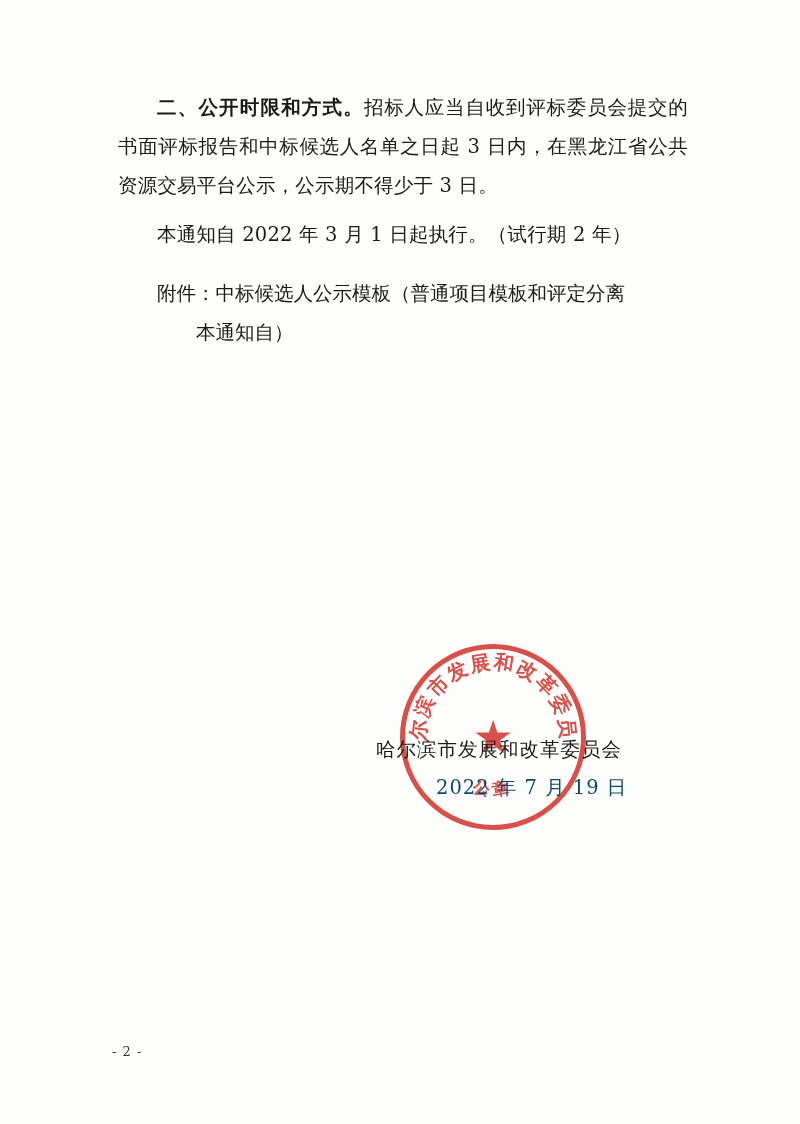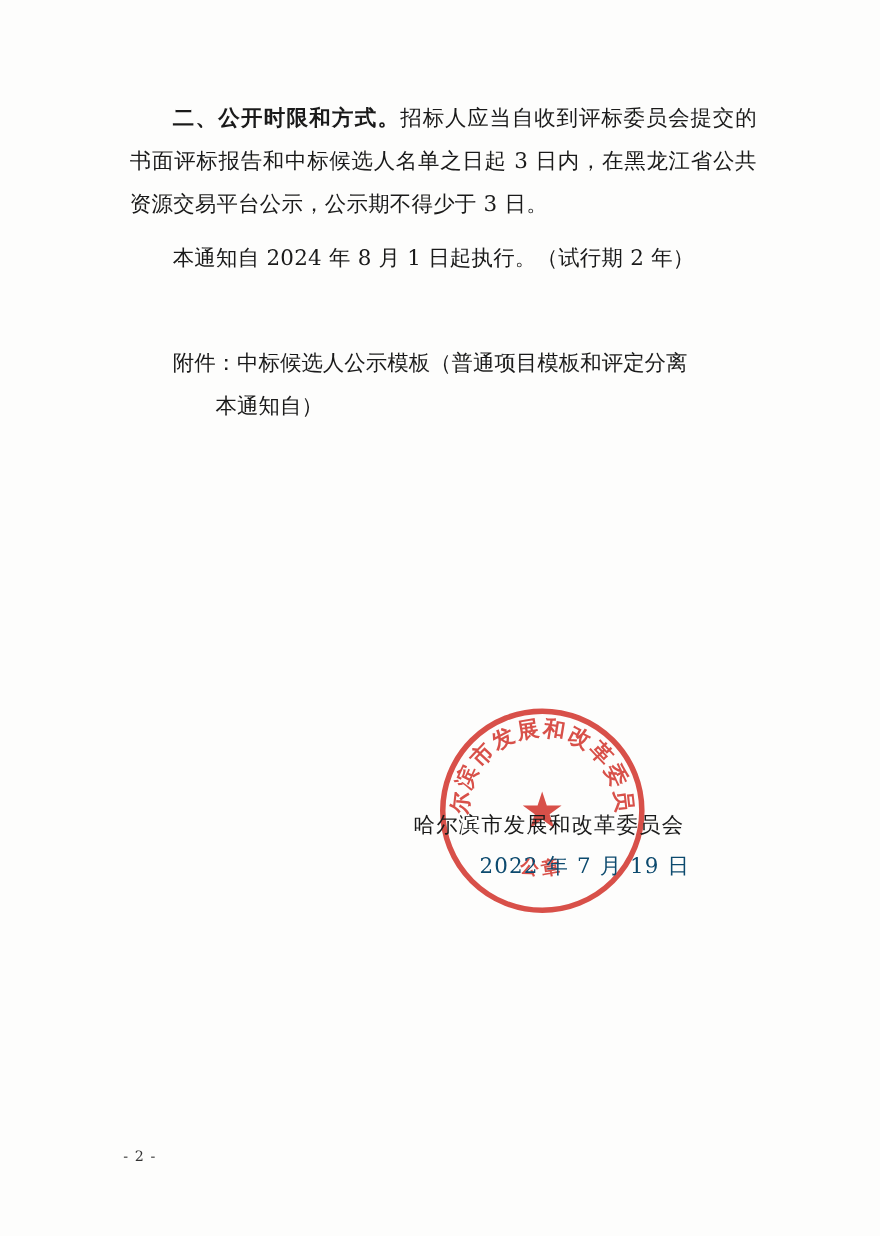--- a/index.html
+++ b/index.html
@@ -40,21 +40,21 @@
     text-indent: 39px;
   }
   .lead {
     font-weight: bold;
     letter-spacing: 0.6px;
   }
   .para.exec {
     margin-top: 10px;
   }
   .attach-block {
-    margin-top: 56px;
+    margin-top: 20px;
   }
   .attach-line1 {
     font-size: 19.5px;
     line-height: 39px;
     text-indent: 39px;
   }
   .attach-line2 {
     font-size: 19.5px;
     line-height: 39px;
     padding-left: 78px;
@@ -124,21 +124,21 @@
 </head>
 <body>
 
 <div class="page">
 
   <div class="content">
 
     <p class="para indent"><span class="lead">二、公开时限和方式。</span><span>招标人应当自收到评标委员会提交的书面评标报告和中标候选人名单之日起 3 日内，在黑龙江省公共资源交易平台公示，公示期不得少于 3 日。</span></p>
 
 
-    <p class="para indent exec">本通知自 2024 年 8 月 1 日起执行。（试行期 2 年）</p>
+    <p class="para indent exec">本通知自 2022 年 3 月 1 日起执行。（试行期 2 年）</p>
 
     <div class="attach-block">
       <div class="attach-line1">附件：中标候选人公示模板（普通项目模板和评定分离</div>
       <div class="attach-line2">本通知自）</div>
     </div>
 
   </div>
 
   <div class="signature">
 

